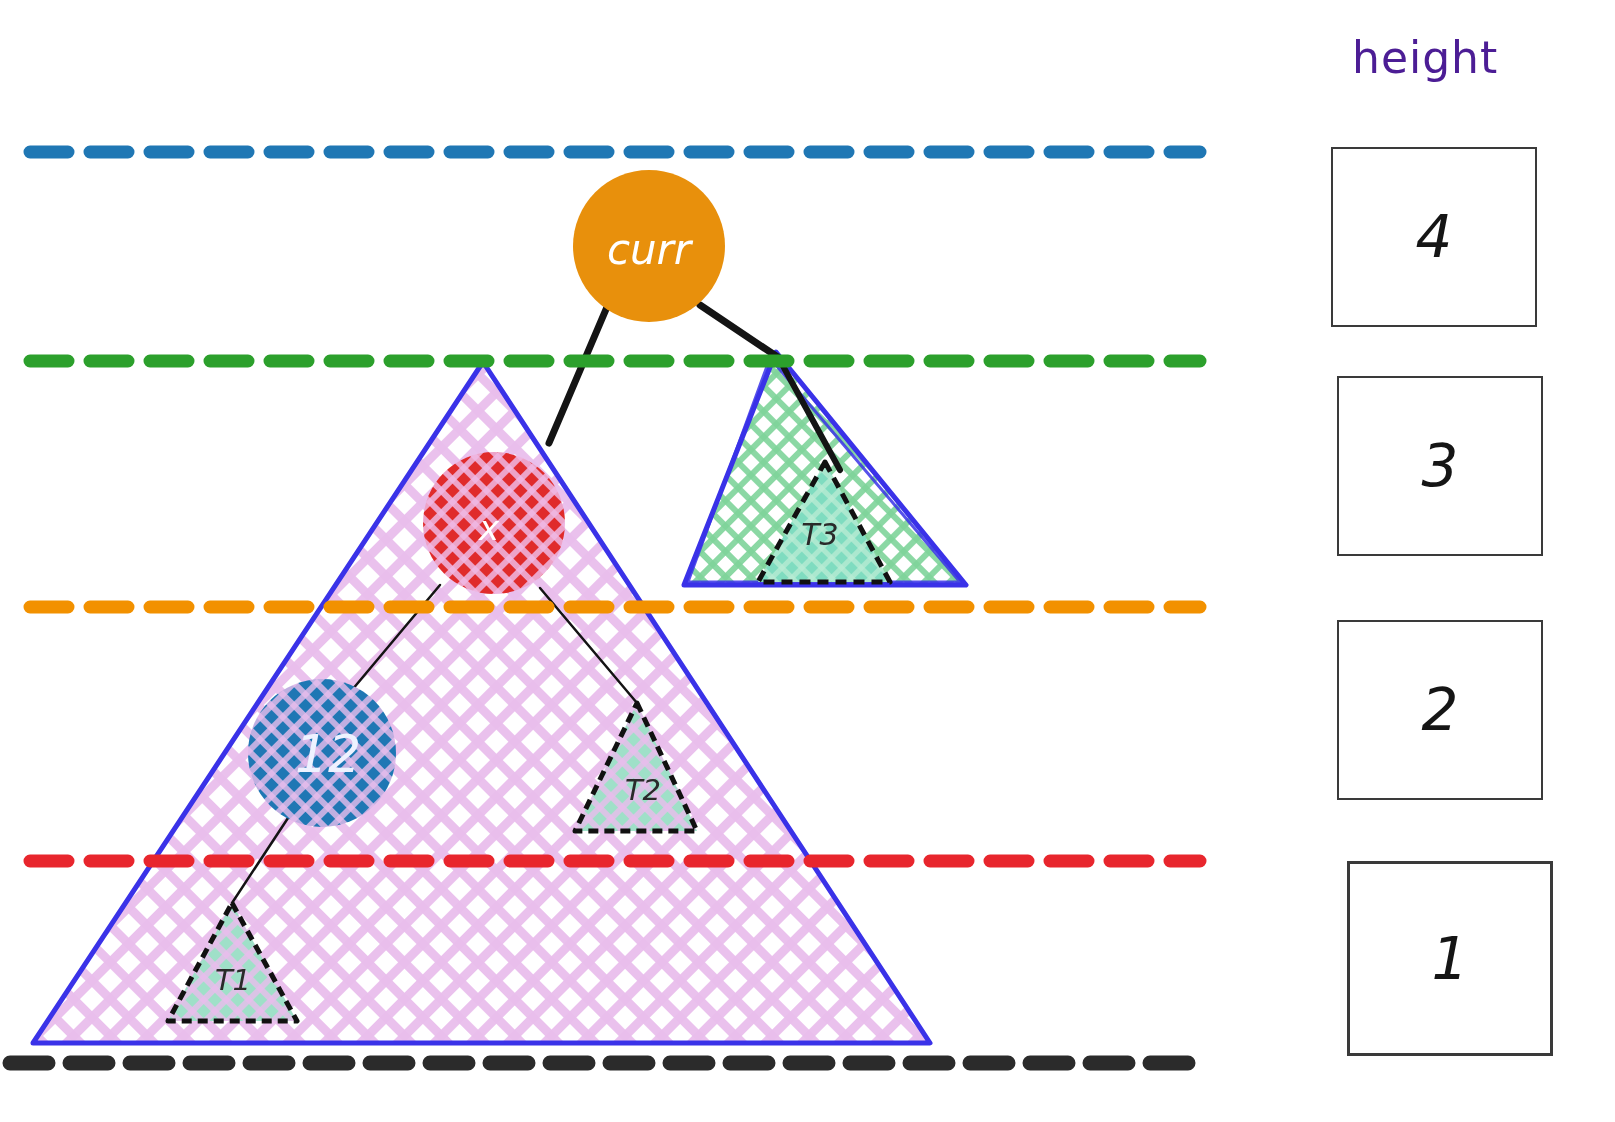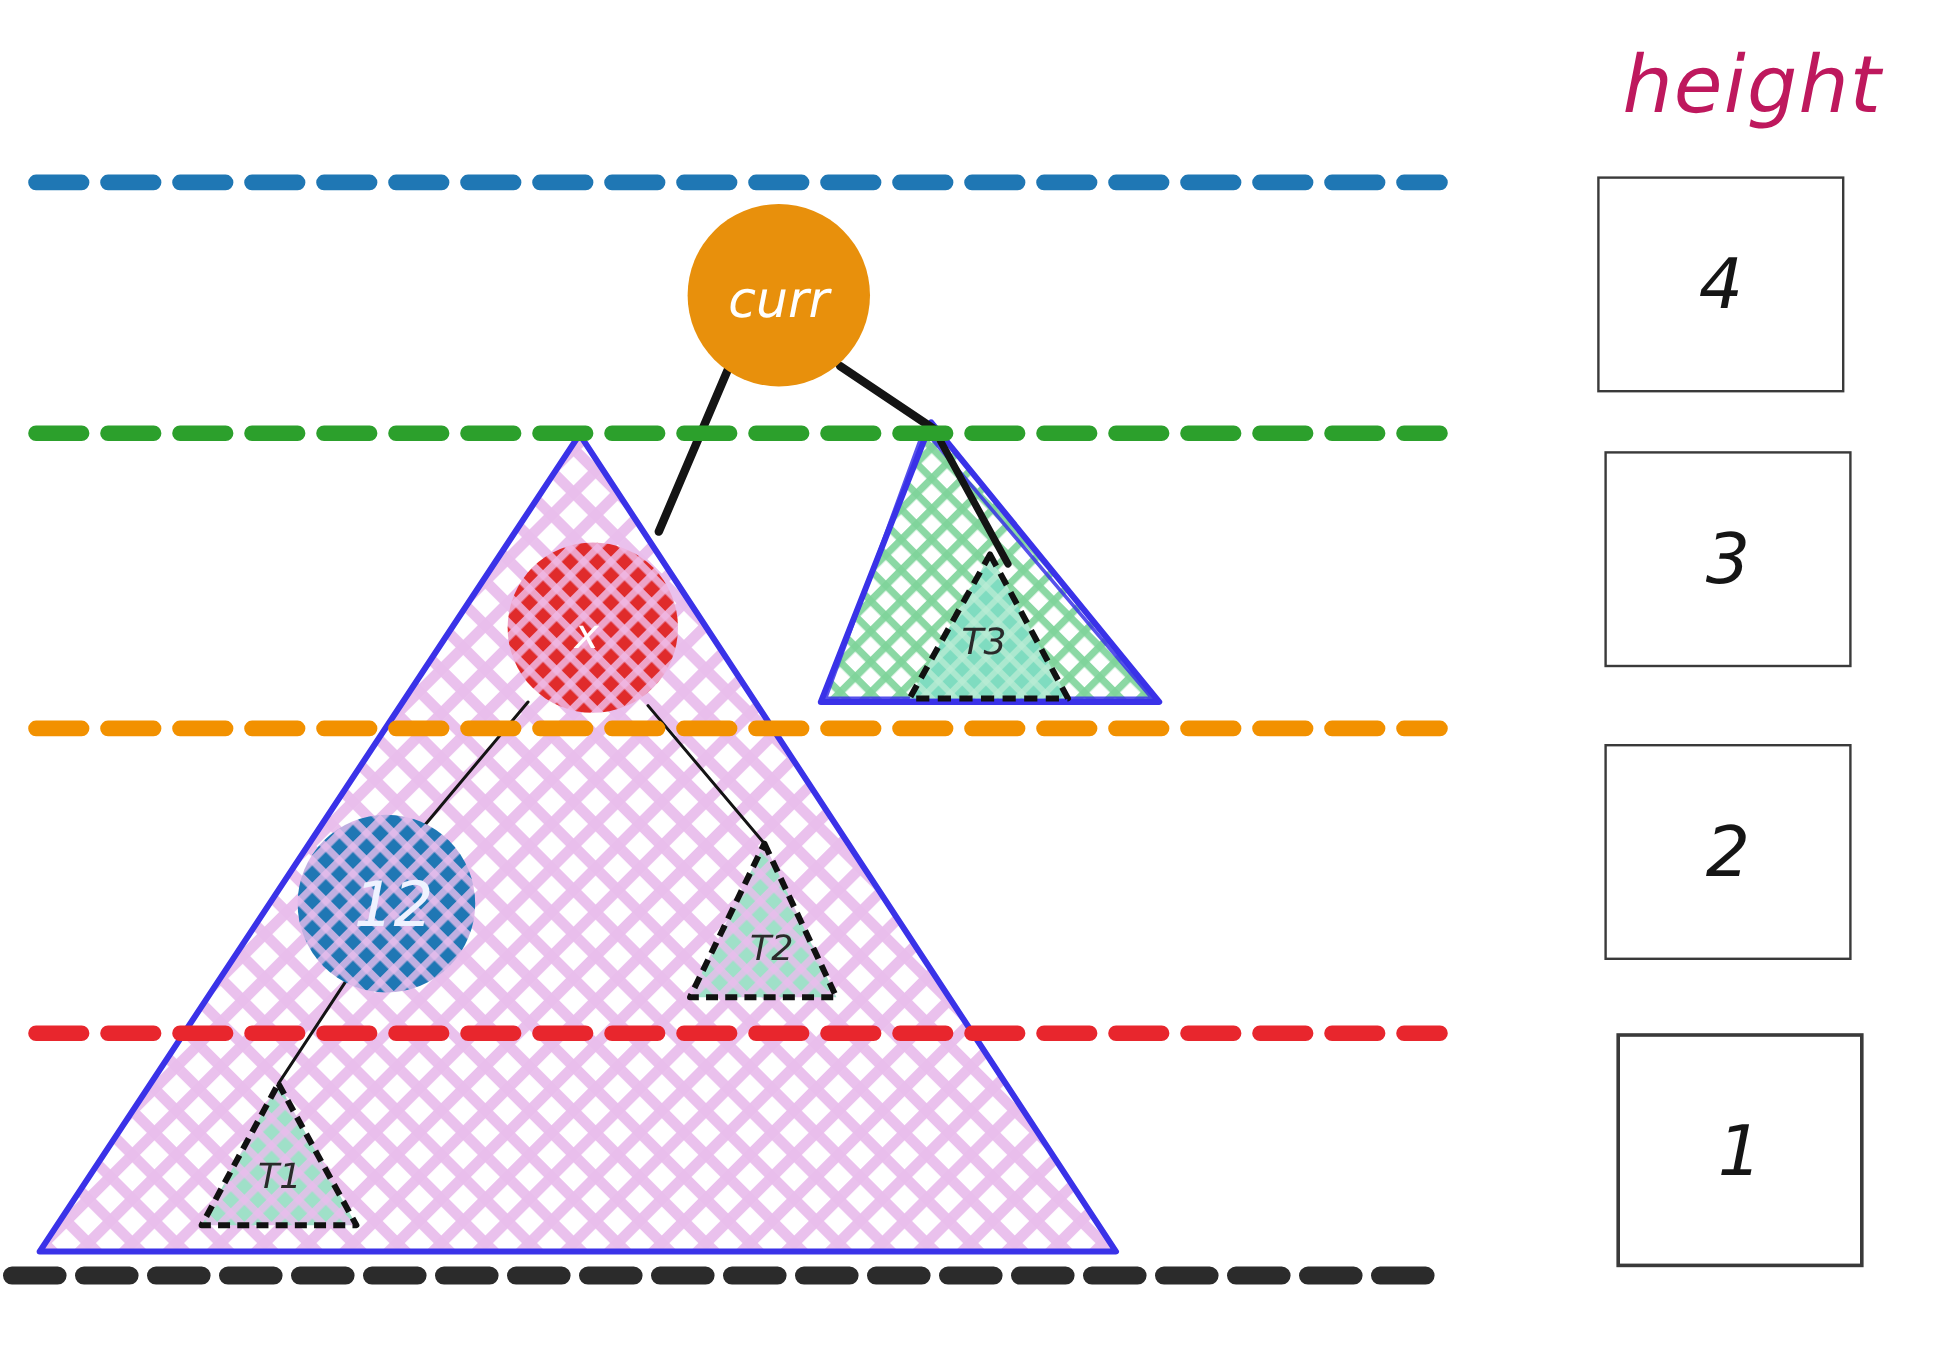--- a/index.html
+++ b/index.html
@@ -25,23 +25,22 @@
     height: 1122px;
   }
   .hand-text {
     font-family: "DejaVu Sans", sans-serif;
     font-style: italic;
     font-weight: 400;
   }
   .legend-title {
     position: absolute;
     font-family: "DejaVu Sans", sans-serif;
-    font-style: italic;
-    font-size: 66px;
-    color: #be185d;
+    font-size: 44px;
+    color: #4c1d95;
     letter-spacing: 1px;
     white-space: nowrap;
   }
   .height-box {
     position: absolute;
     background: #ffffff;
     border: 2px solid #3a3a3a;
     box-sizing: border-box;
     display: flex;
     align-items: center;

